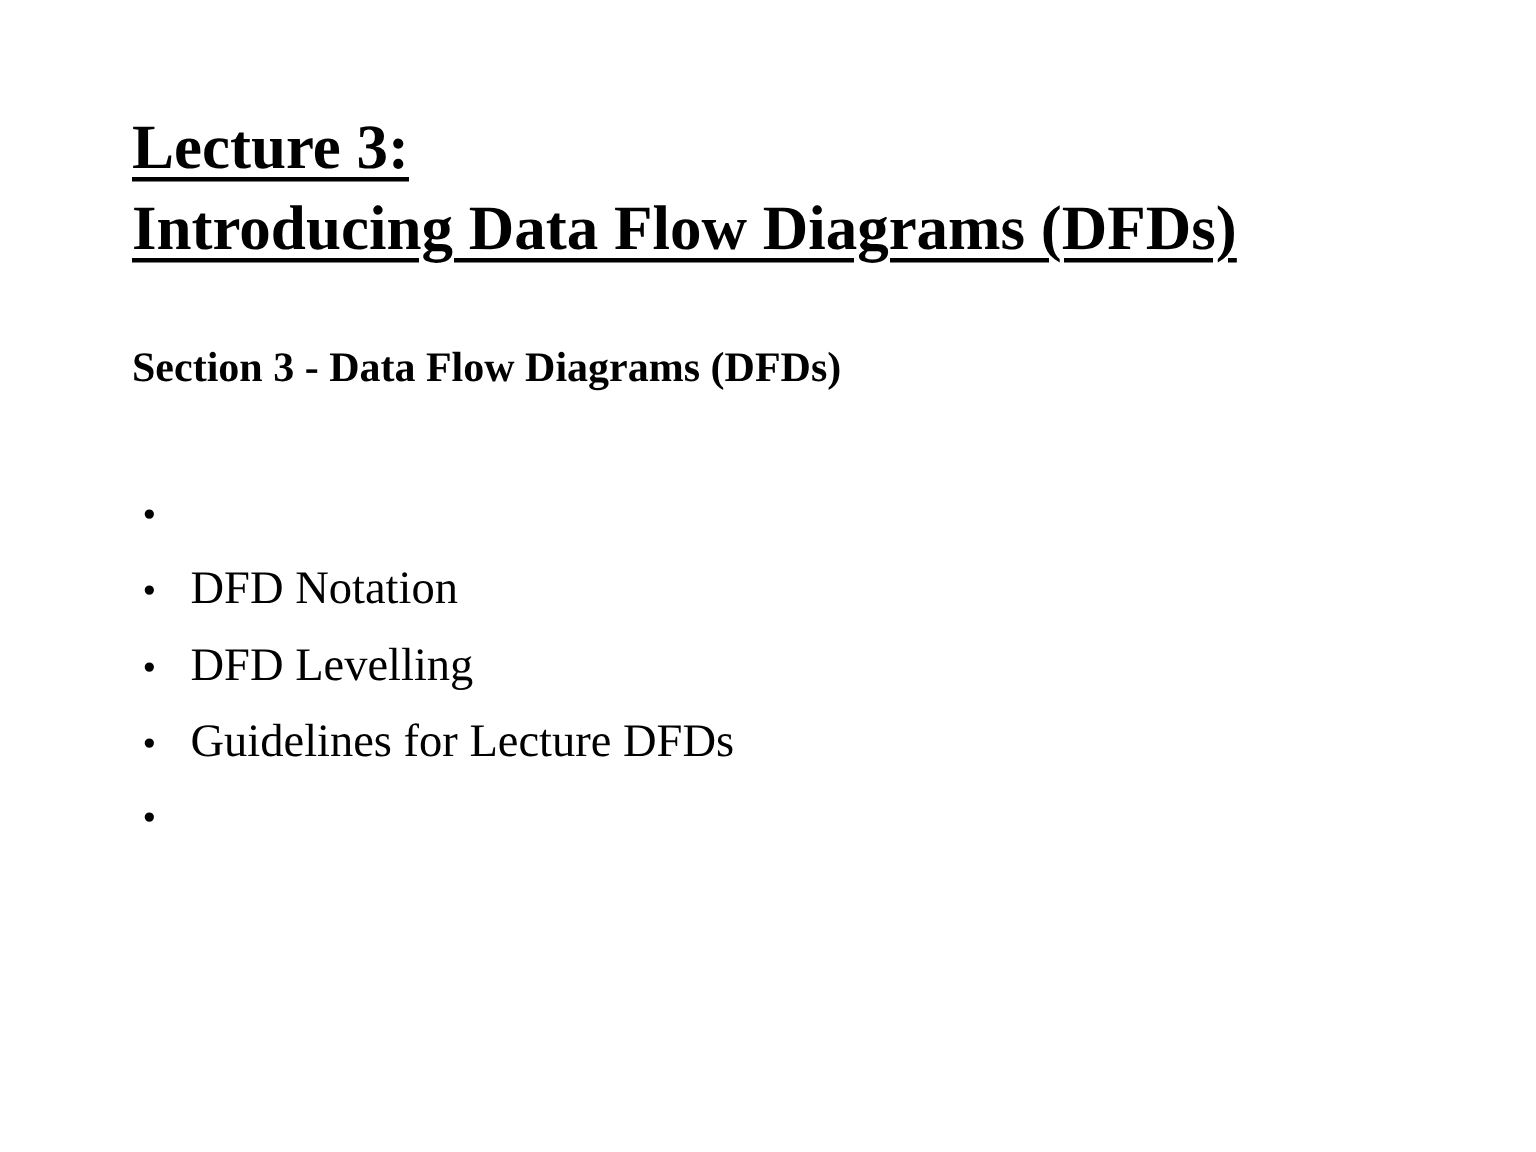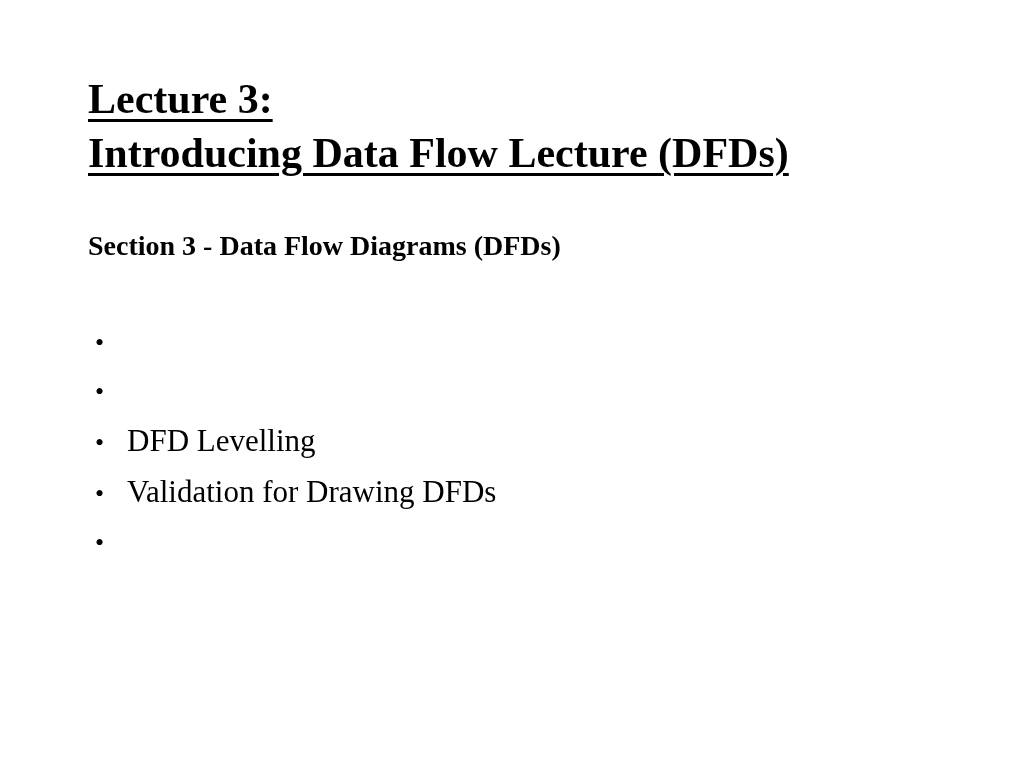--- a/index.html
+++ b/index.html
@@ -68,39 +68,40 @@
     font-weight: normal;
   }
 </style>
 </head>
 <body>
 
 <div class="slide">
 
   <div class="slide-title">
     <div class="title-line">Lecture 3:</div>
-    <div class="title-line">Introducing Data Flow Lecture (DFDs)</div>
+    <div class="title-line">Introducing Data Flow Diagrams (DFDs)</div>
   </div>
 
   <div class="section-heading">Section 3 - Data Flow Diagrams (DFDs)</div>
 
   <ul class="bullet-list">
     <li>
       <span class="bullet-dot">•</span>
     </li>
     <li>
       <span class="bullet-dot">•</span>
+      <span>DFD Notation</span>
     </li>
     <li>
       <span class="bullet-dot">•</span>
       <span>DFD Levelling</span>
     </li>
     <li>
       <span class="bullet-dot">•</span>
-      <span>Validation for Drawing DFDs</span>
+      <span>Guidelines for Lecture DFDs</span>
     </li>
     <li>
       <span class="bullet-dot">•</span>
     </li>
   </ul>
 
   <div class="page-number">6</div>
 
 </div>
 

